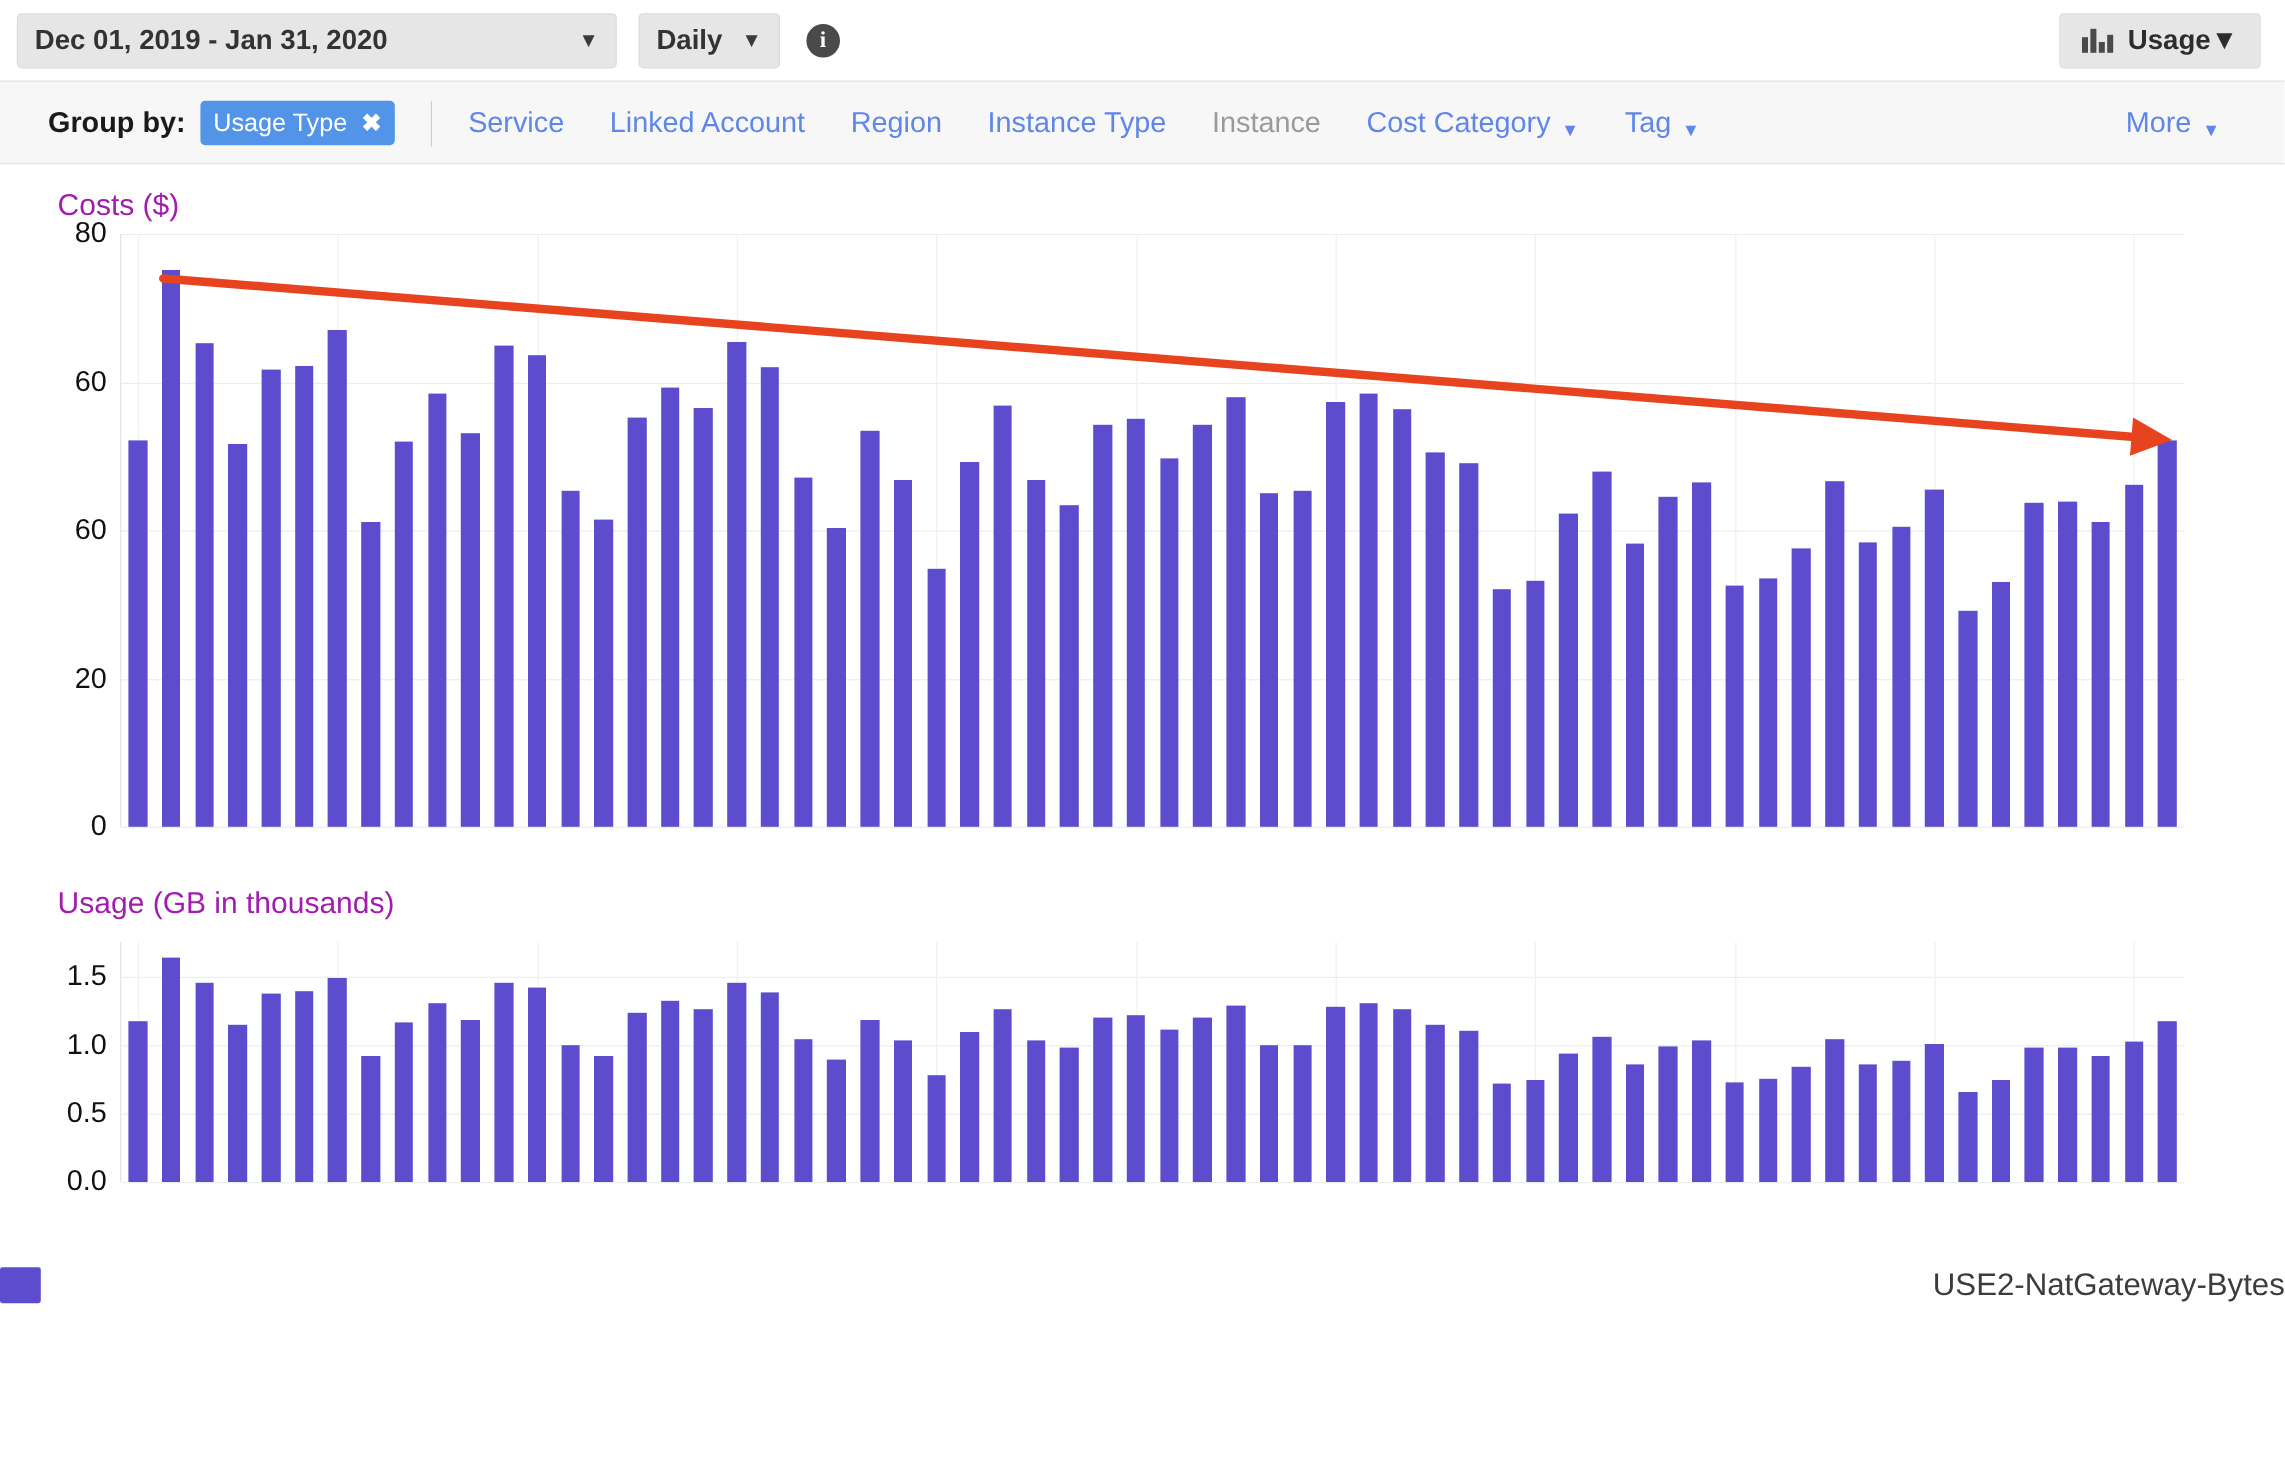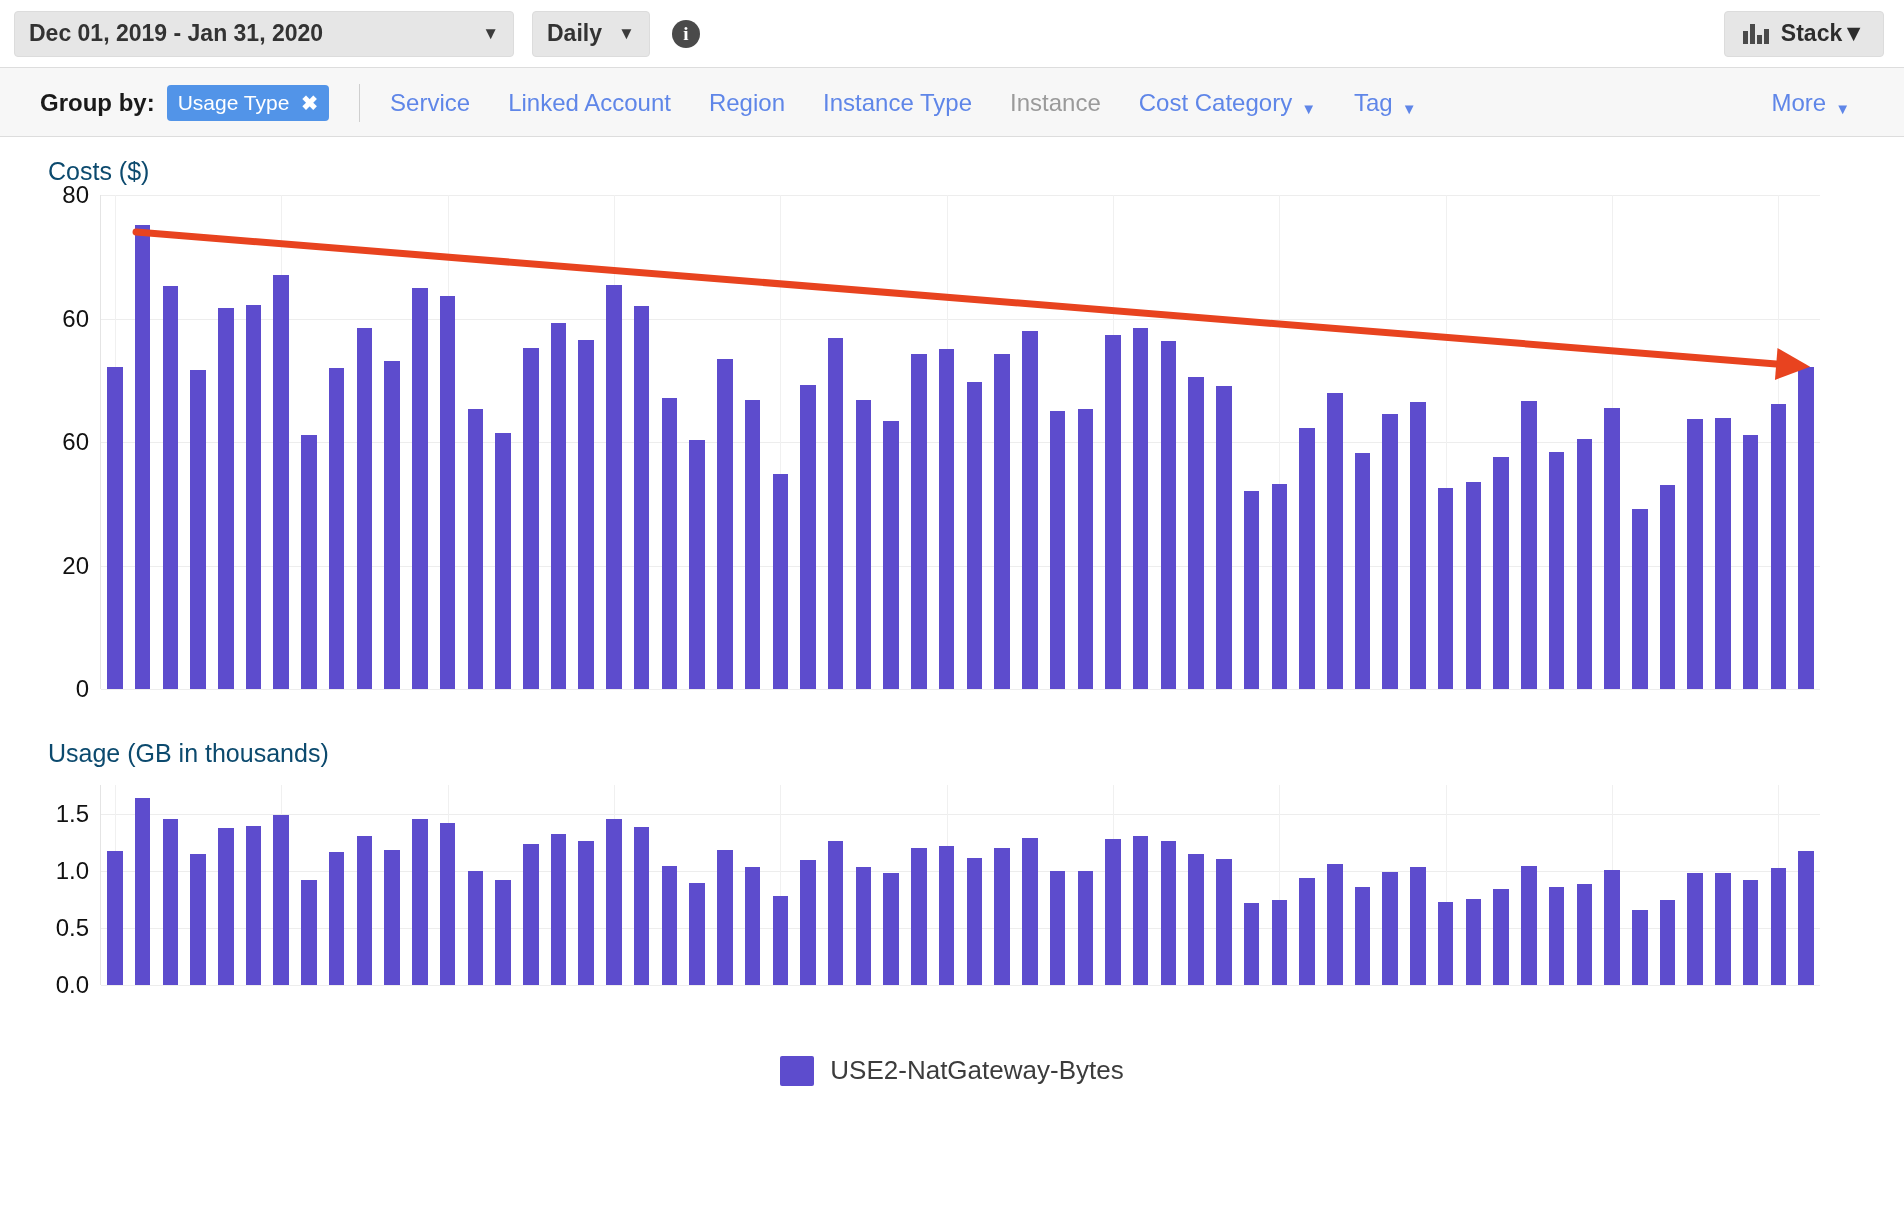--- a/index.html
+++ b/index.html
@@ -131,21 +131,21 @@
   
   .panel {
     position: relative;
     width: 1904px;
     height: 1091px;
     background: #ffffff;
   }
   .axis-title {
     position: absolute;
     font-size: 25px;
-    color: #0c4a6e;
+    color: #a21caf;
   }
   .plot {
     position: absolute;
     border-left: 1px solid #e4e4e4;
   }
   .gridline {
     position: absolute;
     left: 0; right: 0;
     height: 1px;
     background: #ededed;
@@ -179,21 +179,21 @@
     font-size: 23px;
     color: #111111;
     transform: translateX(-50%);
     white-space: nowrap;
   }
   .legend {
     position: absolute;
     left: 0; right: 0;
     display: flex;
     align-items: center;
-    justify-content: center;
+    justify-content: space-between;
     gap: 16px;
   }
   .legend-swatch {
     width: 34px; height: 30px;
     background: #5d4ccd;
     border-radius: 2px;
   }
   .legend-label { font-size: 26px; color: #3c3c3c; }
   .arrow-svg { position: absolute; pointer-events: none; }
 </style>
@@ -220,21 +220,21 @@
 
     <div class="spacer"></div>
 
     <div class="stack-btn">
       <span class="stack-icon">
         <i></i>
           <i></i>
           <i></i>
           <i></i>
       </span>
-      <span>Stack</span>
+      <span>Usage</span>
       <span class="caret">▼</span>
     </div>
   </div>
 
   <div class="groupbar">
     <span class="gb-label">Group by:</span>
 
     <span class="chip">
       <span>Usage Type</span>
       <span class="chip-x">✖</span>

